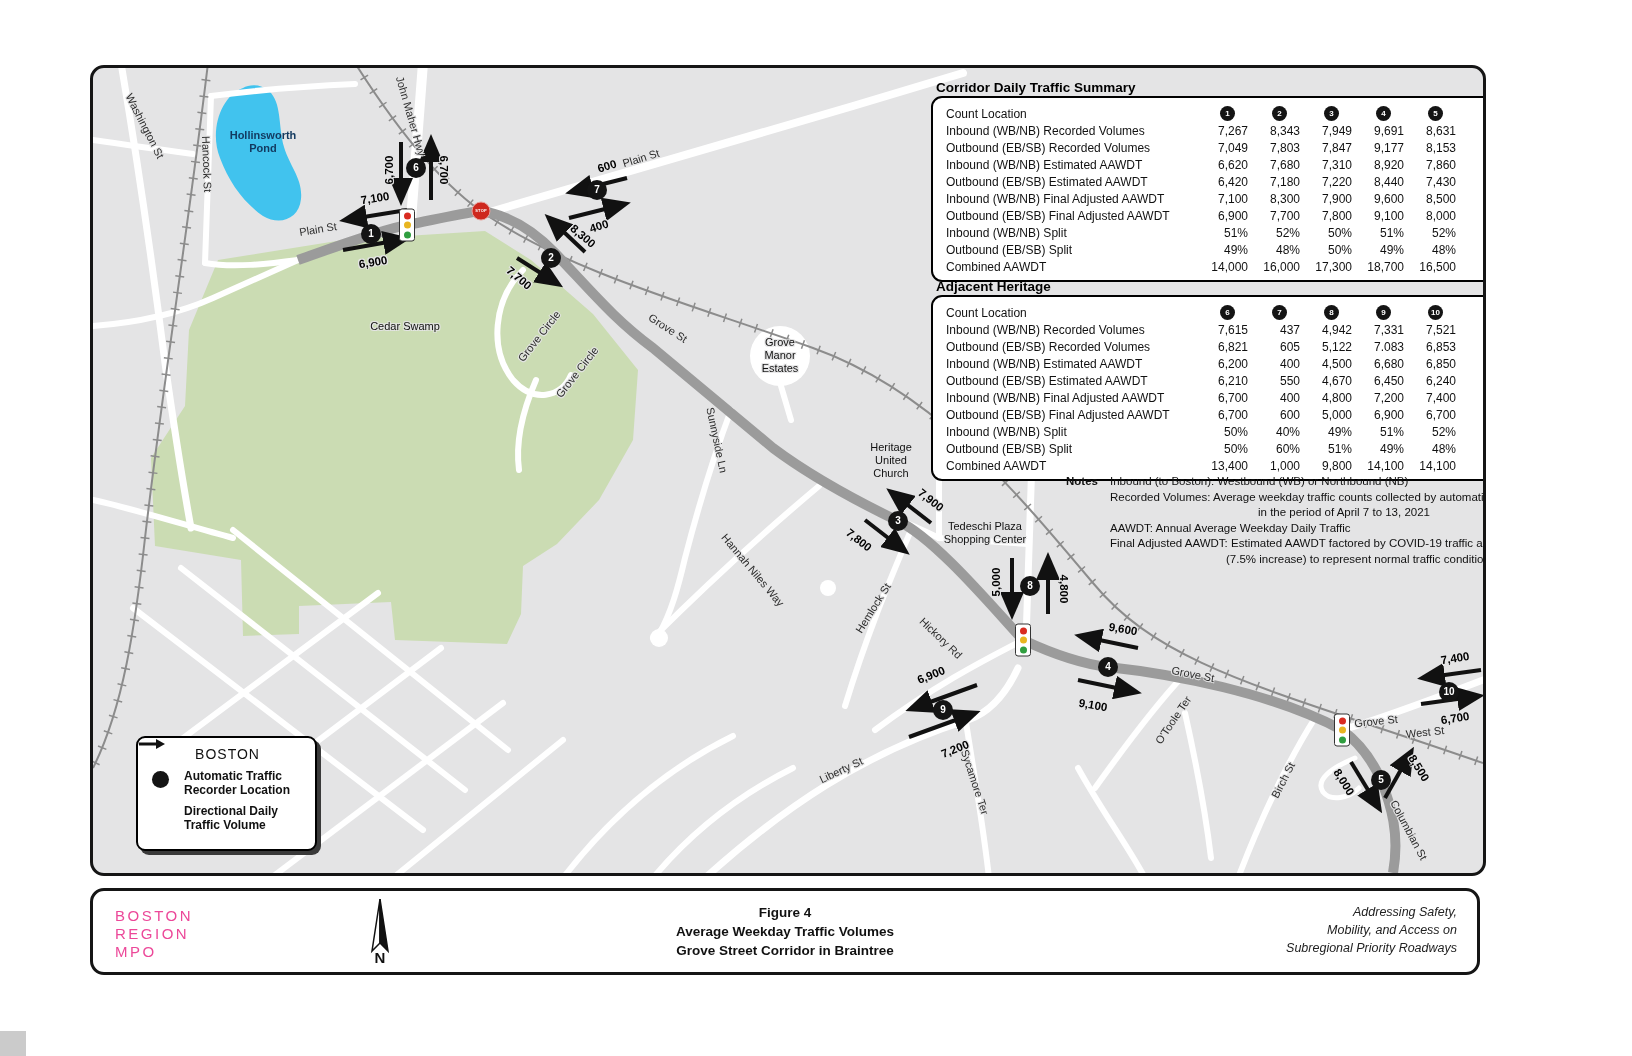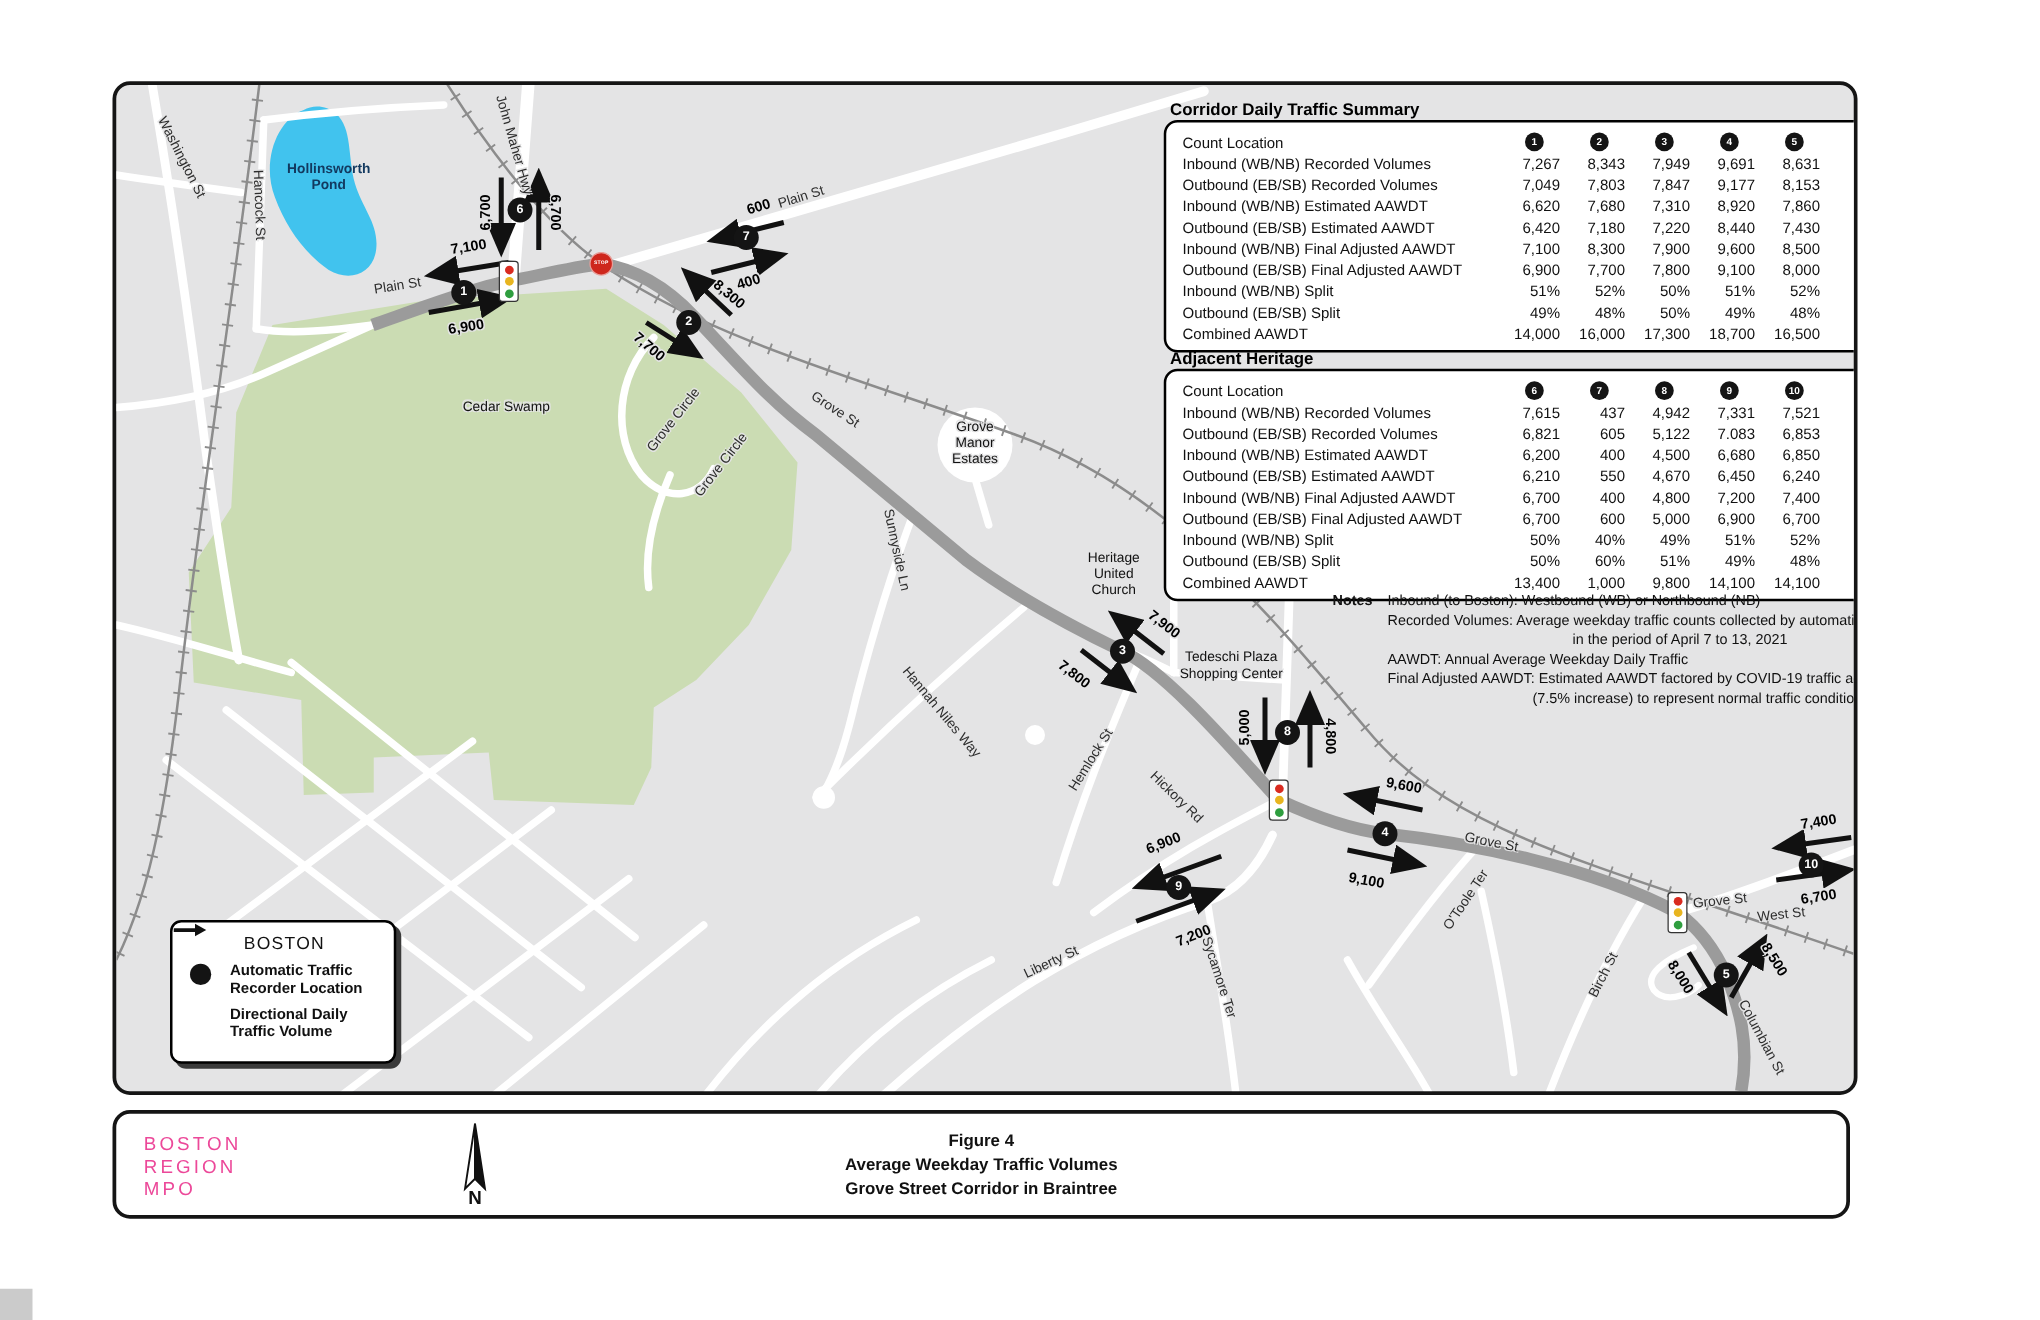--- a/index.html
+++ b/index.html
@@ -494,16 +494,21 @@
         <polygon points="15,2 7,54 15,46" fill="#fff" stroke="#111" stroke-width="1.5"></polygon>
         <polygon points="15,2 23,54 15,46" fill="#111" stroke="#111" stroke-width="1.5"></polygon>
         <text x="15" y="66" text-anchor="middle" font-size="15" font-weight="700" font-family="Liberation Sans, sans-serif" fill="#111">N</text>
       </svg>
     </div>
     <div class="fig-title">
       <div>Figure 4</div>
       <div>Average Weekday Traffic Volumes</div>
       <div>Grove Street Corridor in Braintree</div>
     </div>
+    <div class="tagline">
+      <div>Addressing Safety,</div>
+      <div>Mobility, and Access on</div>
+      <div>Subregional Priority Roadways</div>
+    </div>
   </div>
 
   <div class="corner-tab"></div>
 </div>
 
 </body></html>

